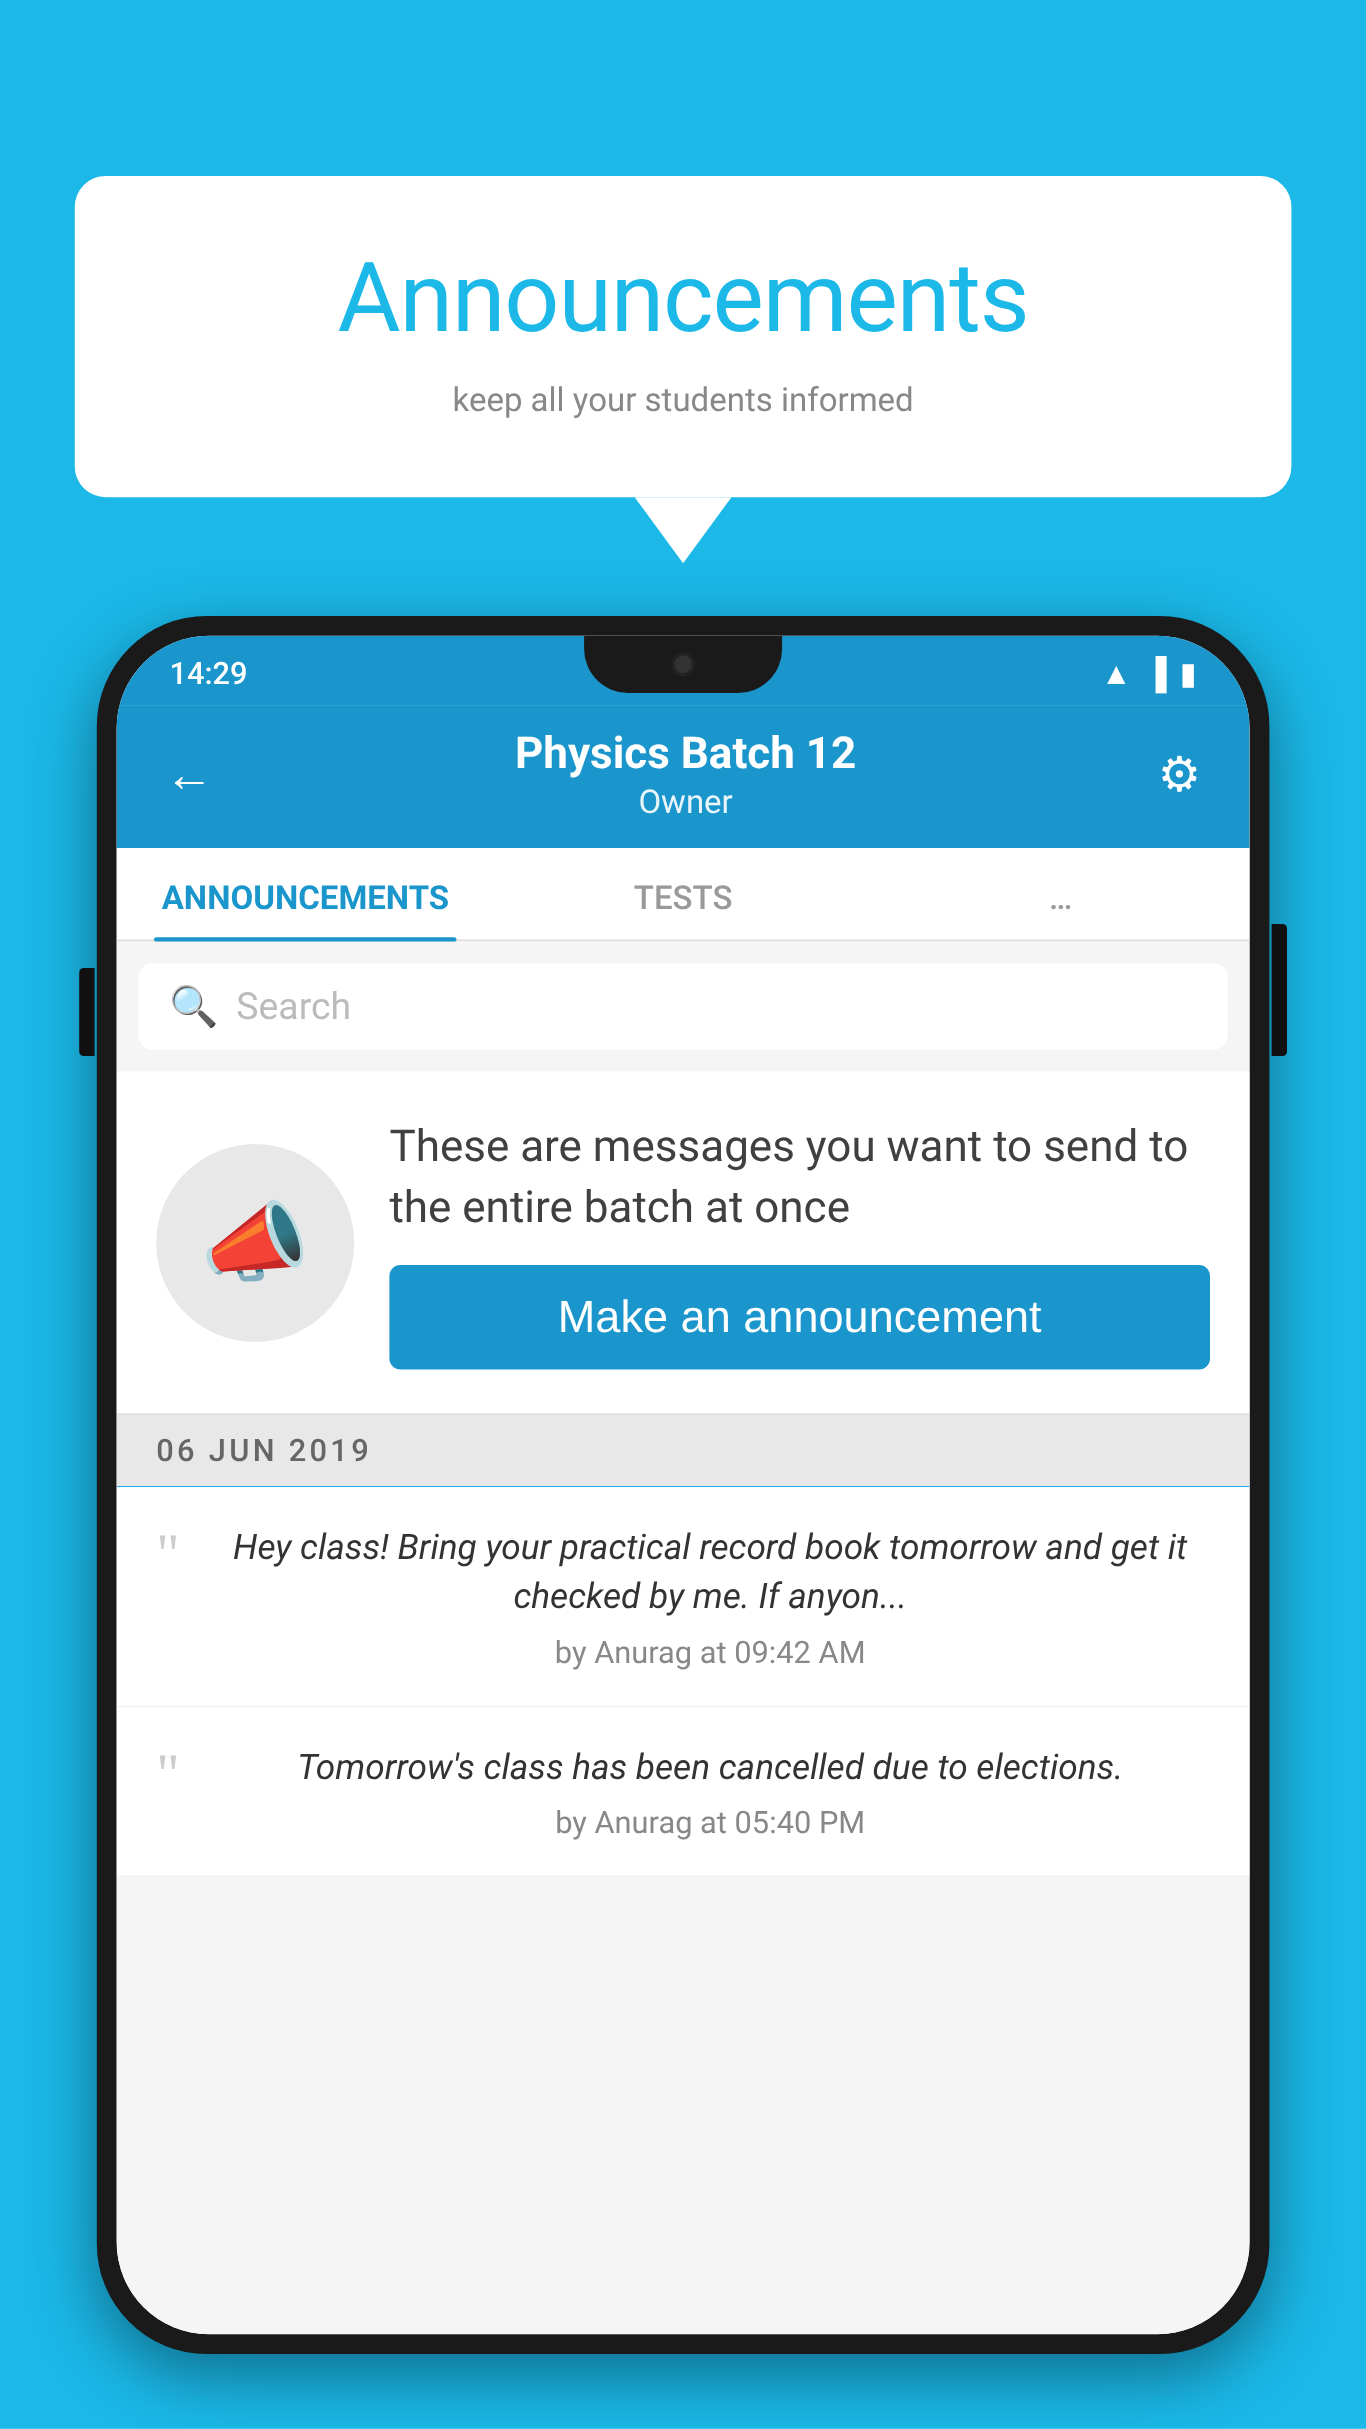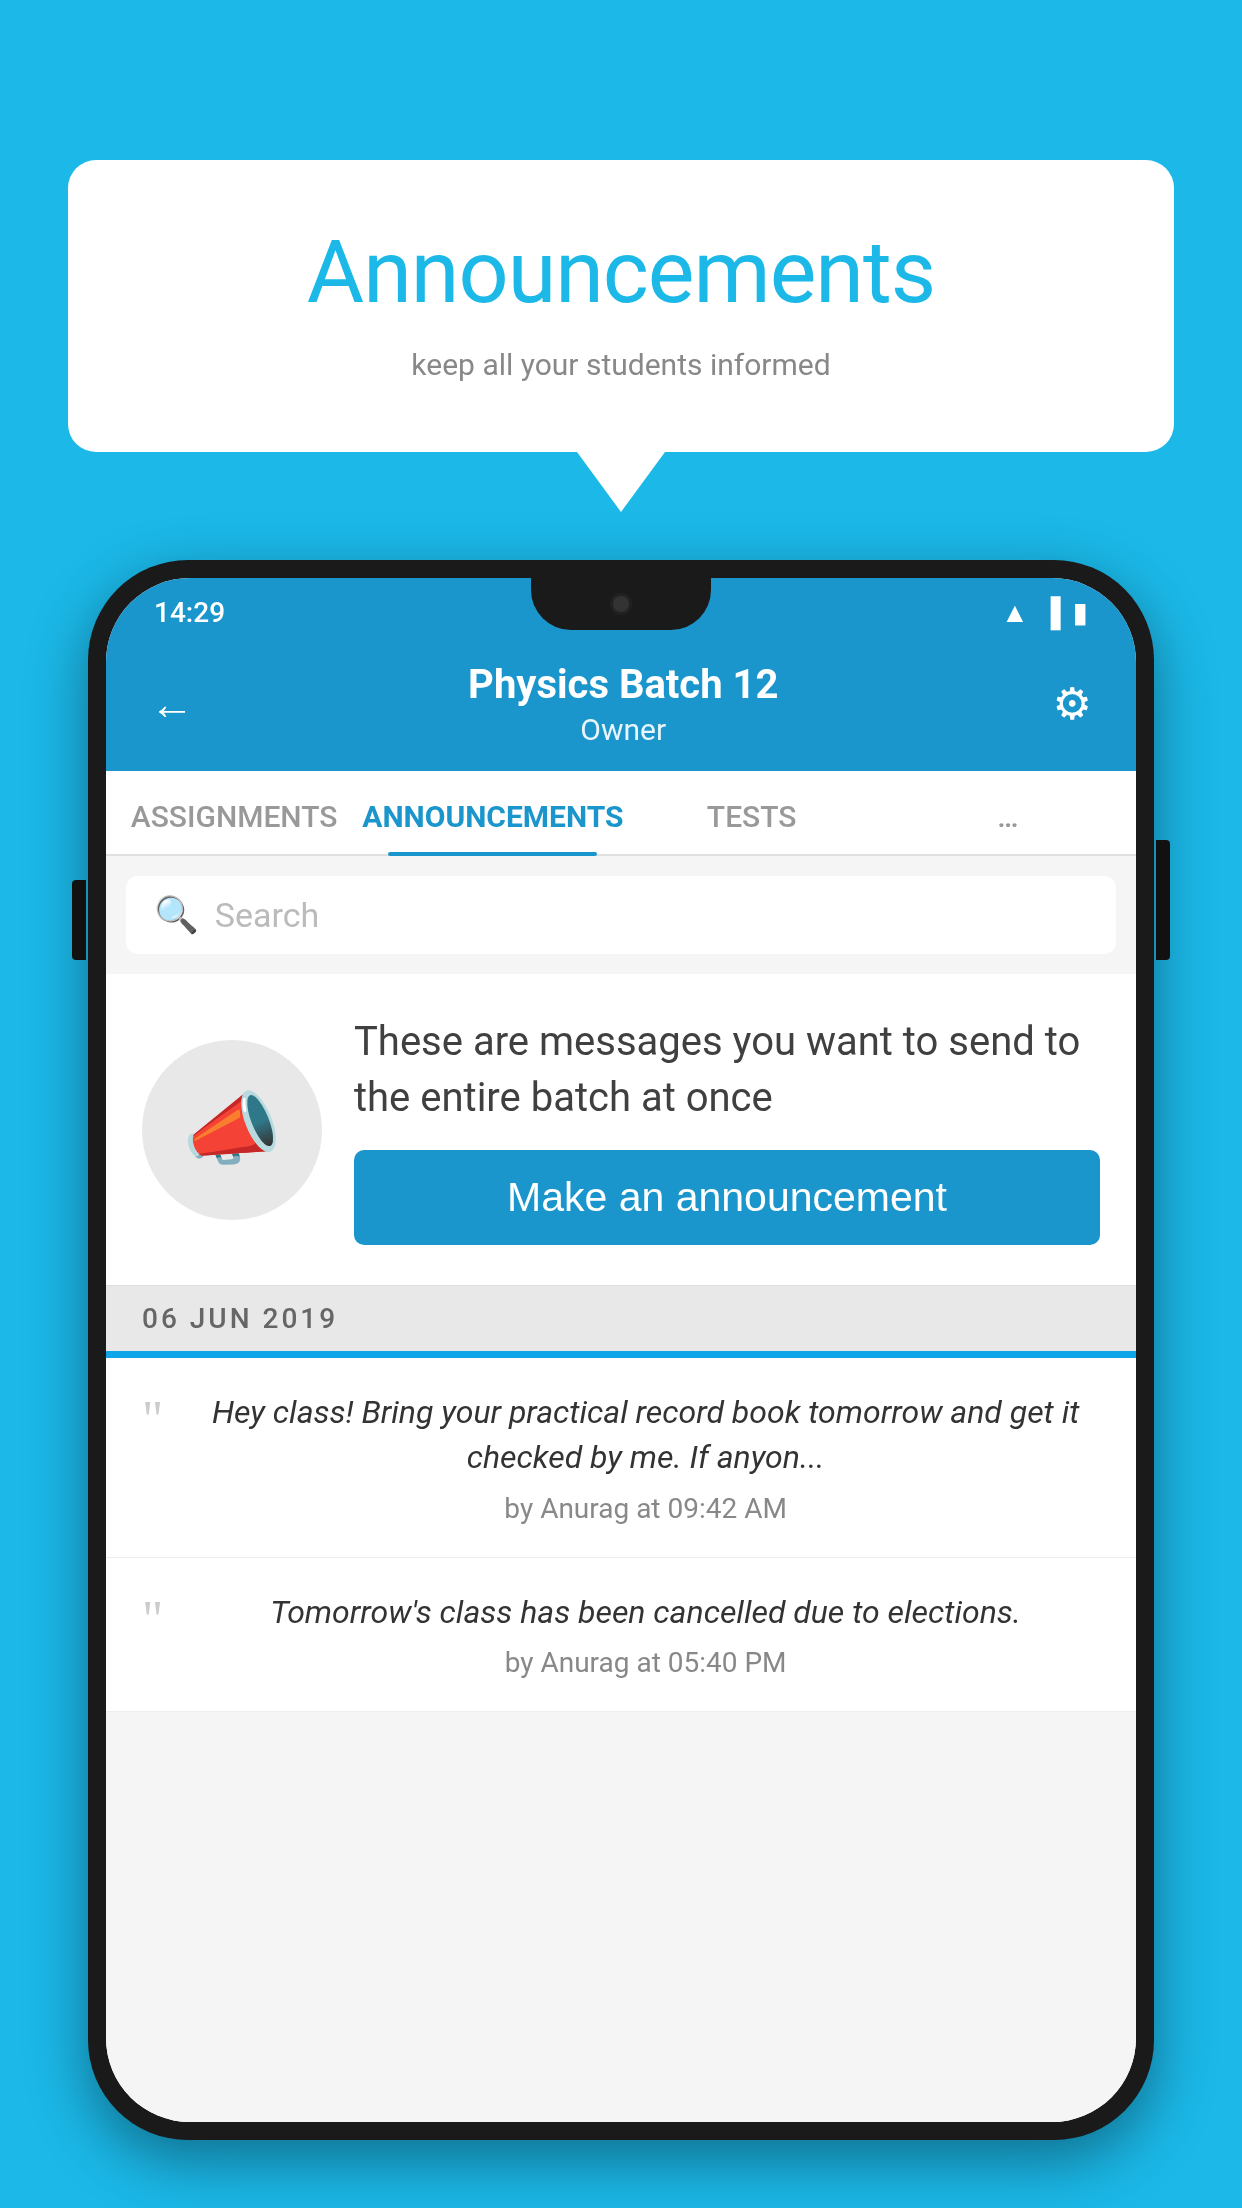--- a/index.html
+++ b/index.html
@@ -300,21 +300,21 @@
 
     
     .date-separator {
       background: #e8e8e8;
       padding: 16px 36px;
       font-size: 28px;
       color: #666;
       letter-spacing: 3px;
       font-weight: 500;
       border-top: 1px solid #ddd;
-      border-bottom: 7px solid #0ea5e9;
+      border-bottom: 1px solid #0ea5e9;
     }
 
     
     .announcement-item {
       background: white;
       padding: 32px 36px;
       display: flex;
       align-items: flex-start;
       gap: 28px;
       border-bottom: 1px solid #eee;
@@ -378,23 +378,20 @@
       <div class="app-header">
         <span class="header-back">←</span>
         <div class="header-title-group">
           <div class="header-title">Physics Batch 12</div>
           <div class="header-subtitle">Owner</div>
         </div>
         <span class="header-gear">⚙</span>
       </div>
 
       <div class="tabs-bar">
-        <div class="tab-item">
-          <span>ASSIGNMENTS</span>
-        </div>
         <div class="tab-item active">
           <span>ANNOUNCEMENTS</span>
         </div>
         <div class="tab-item">
           <span>TESTS</span>
         </div>
         <div class="tab-item">
           <span>…</span>
         </div>
       </div>

